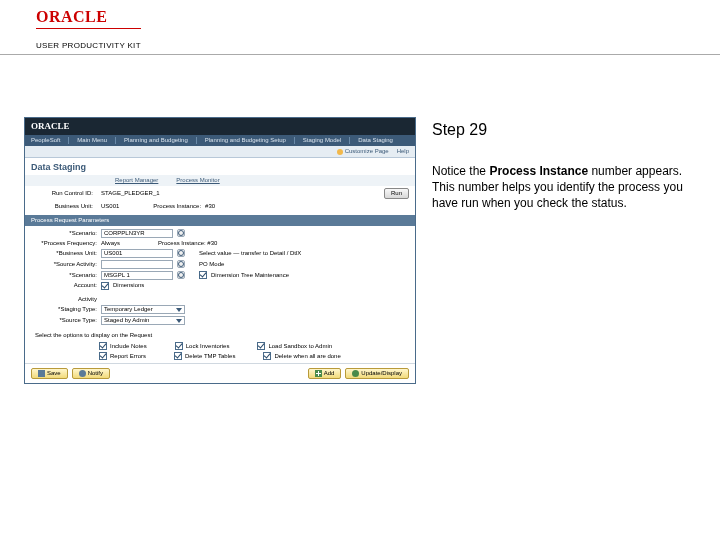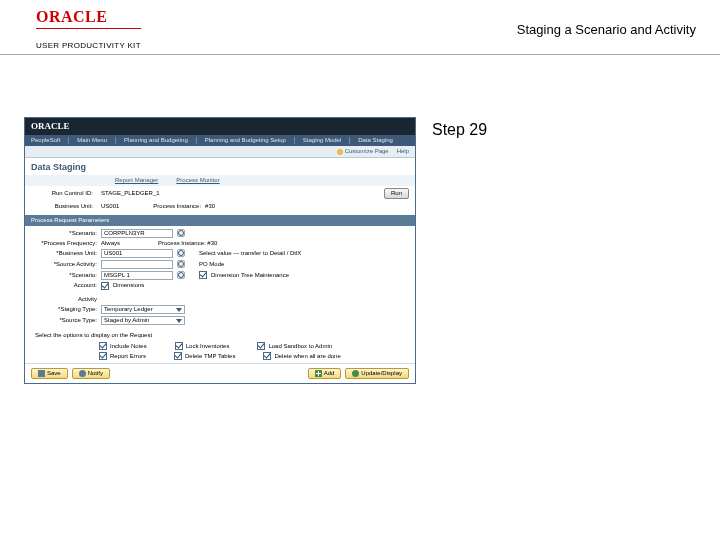--- a/index.html
+++ b/index.html
@@ -263,21 +263,20 @@
   .ico-update { background: #4a8a4a; border-radius:50%; }
 </style>
 </head>
 <body>
 
 <div class="banner">
   <div class="logo-block">
     <div class="logo">ORACLE</div>
     <div class="logo-sub">USER PRODUCTIVITY KIT</div>
   </div>
-  <div class="doc-title">Staging a Scenario and Activity</div>
 </div>
 
 <div class="content">
 
   <div class="left">
     <div class="app">
       <div class="app-top">ORACLE</div>
       <div class="app-nav">
         <span>PeopleSoft</span>
         <span>Main Menu</span>
@@ -426,15 +425,18 @@
               <span class="ico ico-update"></span>
               <span>Update/Display</span>
             </span>
         </div>
       </div>
     </div>
   </div>
 
   <div class="right">
     <div class="step">Step 29</div>
+    <div class="instr">
+      <span>Notice the </span><b>Process Instance</b><span> number appears. This number helps you identify the process you have run when you check the status.</span>
+    </div>
   </div>
 
 </div>
 
 </body></html>

